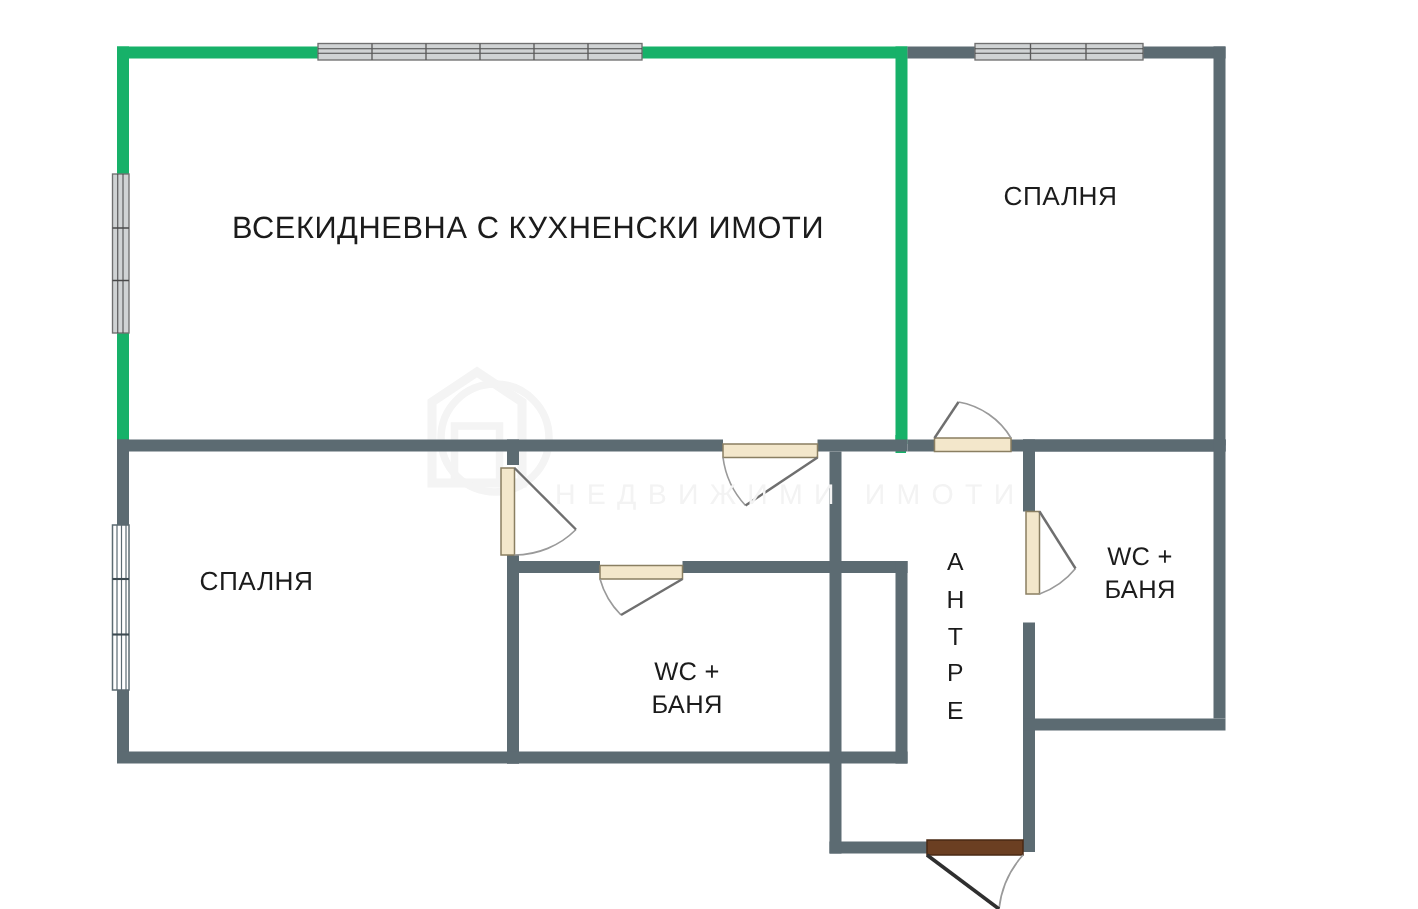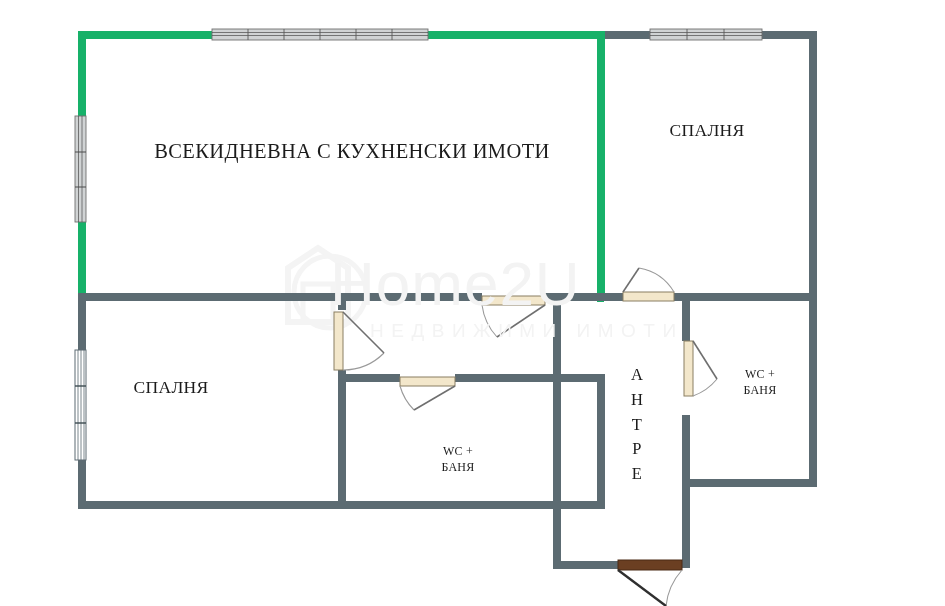--- a/index.html
+++ b/index.html
@@ -20,37 +20,37 @@
   #plan-svg {
     position: absolute;
     left: 0;
     top: 0;
     width: 945px;
     height: 606px;
   }
   .room-label {
     position: absolute;
     color: #1b1b1b;
-    font-family: Liberation Serif, serif;
+    font-family: Liberation Sans, sans-serif;
     text-align: center;
     white-space: pre;
     line-height: 1.32;
     pointer-events: none;
     user-select: none;
   }
   .label-living {
     font-size: 20.5px;
     letter-spacing: 0.4px;
   }
   .label-room {
     font-size: 17.5px;
     letter-spacing: 0.3px;
   }
   .label-wc {
-    font-size: 12px;
+    font-size: 17px;
     letter-spacing: 0.2px;
   }
   .label-vertical {
     font-size: 16.5px;
     letter-spacing: 0.2px;
     line-height: 1.5;
   }
   .wm-text {
     position: absolute;
     color: #f3f3f3;
@@ -220,21 +220,20 @@
       <g>
         <rect x="618" y="560" width="64" height="10" fill="#6b3f22" stroke="#4a2a14" stroke-width="1"></rect>
         <path d="M682 570 A64 64 0 0 0 666 606" fill="none" stroke="#9a9a9a" stroke-width="1.1"></path>
         <line x1="618" y1="570" x2="666" y2="606" stroke="#2f2f2f" stroke-width="2.4"></line>
       </g>
 
     </g>
 
   </svg>
 
-  <div class="wm-text wm-brand" style="left:330px; top:248px;">Home2U</div>
   <div class="wm-text wm-sub" style="left:370px; top:320px;">НЕДВИЖИМИ ИМОТИ</div>
 
   <div class="room-label label-living" style="left:352px; top:152px; transform:translate(-50%,-50%);">ВСЕКИДНЕВНА С КУХНЕНСКИ ИМОТИ</div>
 
   <div class="room-label label-room" style="left:707px; top:131px; transform:translate(-50%,-50%);">СПАЛНЯ</div>
 
   <div class="room-label label-room" style="left:171px; top:388px; transform:translate(-50%,-50%);">СПАЛНЯ</div>
 
   <div class="room-label label-wc" style="left:458px; top:460px; transform:translate(-50%,-50%);">WC +
 БАНЯ</div>

